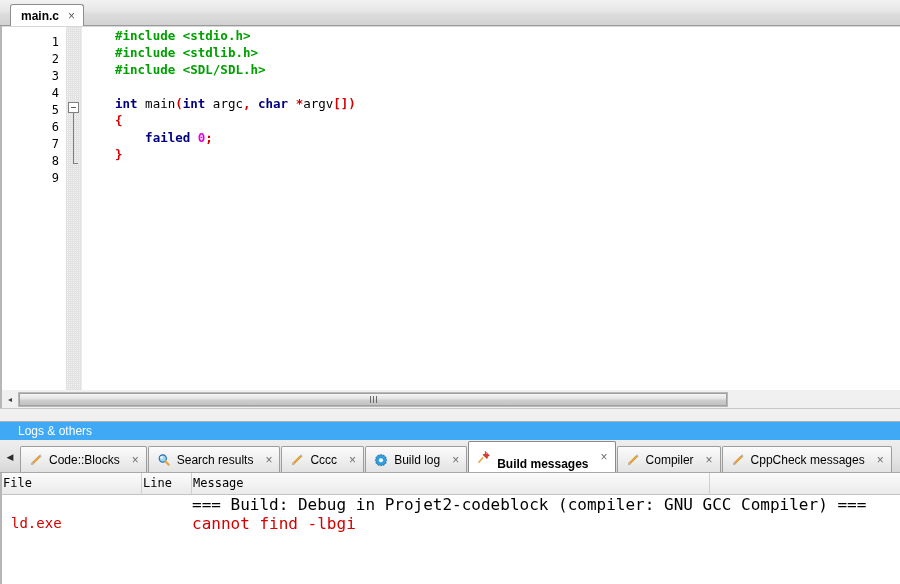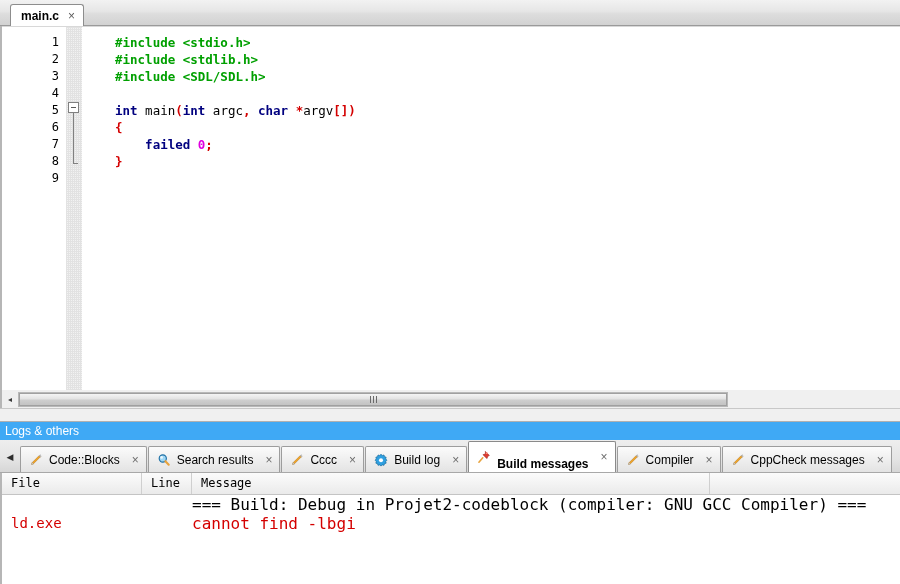--- a/index.html
+++ b/index.html
@@ -69,21 +69,21 @@
   }
   .fold-box::before {
     content: ""; position: absolute; left: 2px; top: 4px; width: 5px; height: 1px; background: #5a5a5a;
   }
   .fold-line {
     position: absolute; left: 7px; width: 1px; background: #808080;
   }
   .fold-foot {
     position: absolute; width: 5px; height: 1px; background: #808080;
   }
-  .code-area { flex: 1; padding-top: 7px; position: relative; }
+  .code-area { flex: 1; position: relative; }
   .code-line {
     height: 17px; line-height: 17px; white-space: pre;
     font-family: "DejaVu Sans Mono", monospace; font-size: 12.5px; color: #000000;
     padding-left: 33px;
   }
   .t-pre  { color: #00a000; font-weight: bold; }
   .t-kw   { color: #00007f; font-weight: bold; }
   .t-id   { color: #000000; }
   .t-op   { color: #d40000; font-weight: bold; }
   .t-num  { color: #e000e0; font-weight: bold; }
@@ -119,21 +119,21 @@
   .editor-bottom-edge {
     position: absolute; left: 0; top: 408px; width: 900px; height: 14px;
     background: #f0f0f0; border-top: 1px solid #c8c8c8; border-bottom: 1px solid #b0b0b0;
     box-sizing: border-box;
   }
 
   
   .logs-title {
     position: absolute; left: 0; top: 422px; width: 900px; height: 18px;
     background: #3fa9f5; color: #ffffff;
-    font-size: 12px; line-height: 18px; padding-left: 5px;
+    font-size: 12px; line-height: 18px; padding-left: 18px;
     box-sizing: border-box;
   }
   .logs-tabstrip {
     position: absolute; left: 0; top: 440px; width: 900px; height: 33px;
     background: linear-gradient(to bottom, #eeeeee 0%, #e4e4e4 60%, #d6d6d6 100%);
     border-bottom: 1px solid #a8a8a8;
     box-sizing: border-box;
     display: flex; align-items: flex-end;
     overflow: hidden;
   }
@@ -174,21 +174,21 @@
   .msg-header {
     position: relative; height: 22px; width: 900px;
     background: linear-gradient(to bottom, #fbfbfb 0%, #f3f3f3 50%, #eaeaea 100%);
     border-bottom: 1px solid #c4c4c4;
     box-sizing: border-box;
   }
   .msg-header .hcell {
     position: absolute; top: 0; height: 21px; line-height: 21px;
     font-family: "DejaVu Sans Mono", monospace; font-size: 12px; color: #000000;
     border-right: 1px solid #cfcfcf; box-sizing: border-box;
-    padding-left: 9px;
+    padding-left: 1px;
   }
   .msg-rows { position: relative; width: 900px; }
   .msg-row { position: relative; height: 19px; }
   .cell-file {
     position: absolute; left: 9px; top: 0; width: 125px; height: 19px; line-height: 19px;
     font-family: "DejaVu Sans Mono", monospace; font-size: 14px; white-space: pre;
   }
   .cell-line {
     position: absolute; left: 140px; top: 0; width: 50px; height: 19px; line-height: 19px;
     font-family: "DejaVu Sans Mono", monospace; font-size: 12px; text-align: right; white-space: pre;

